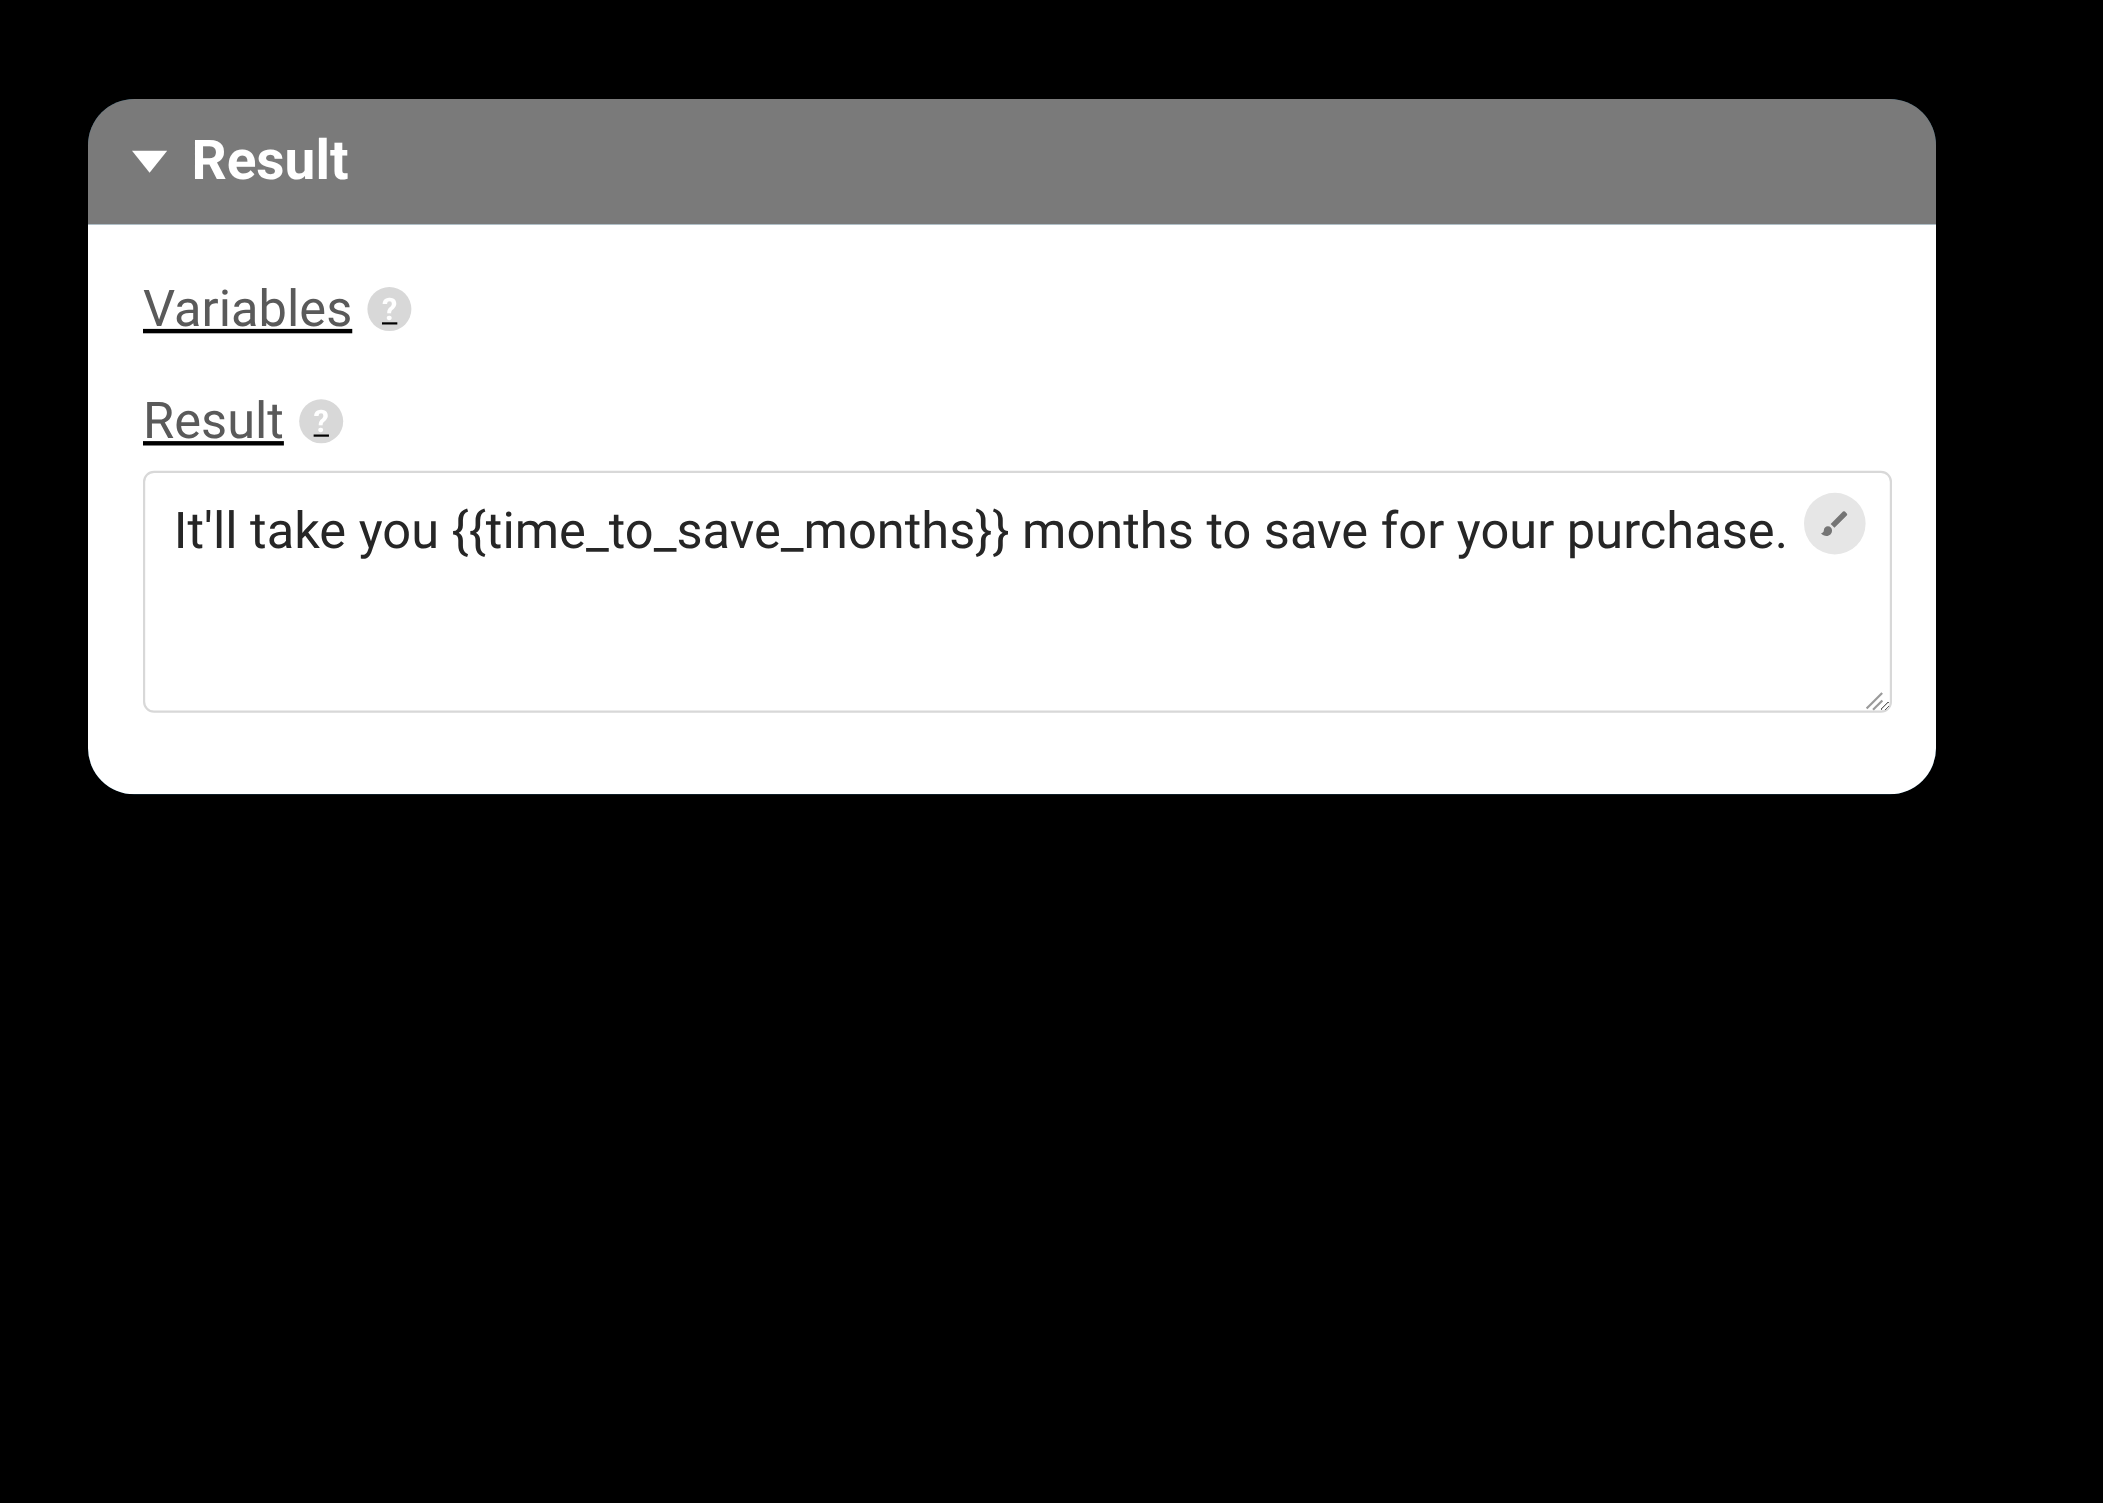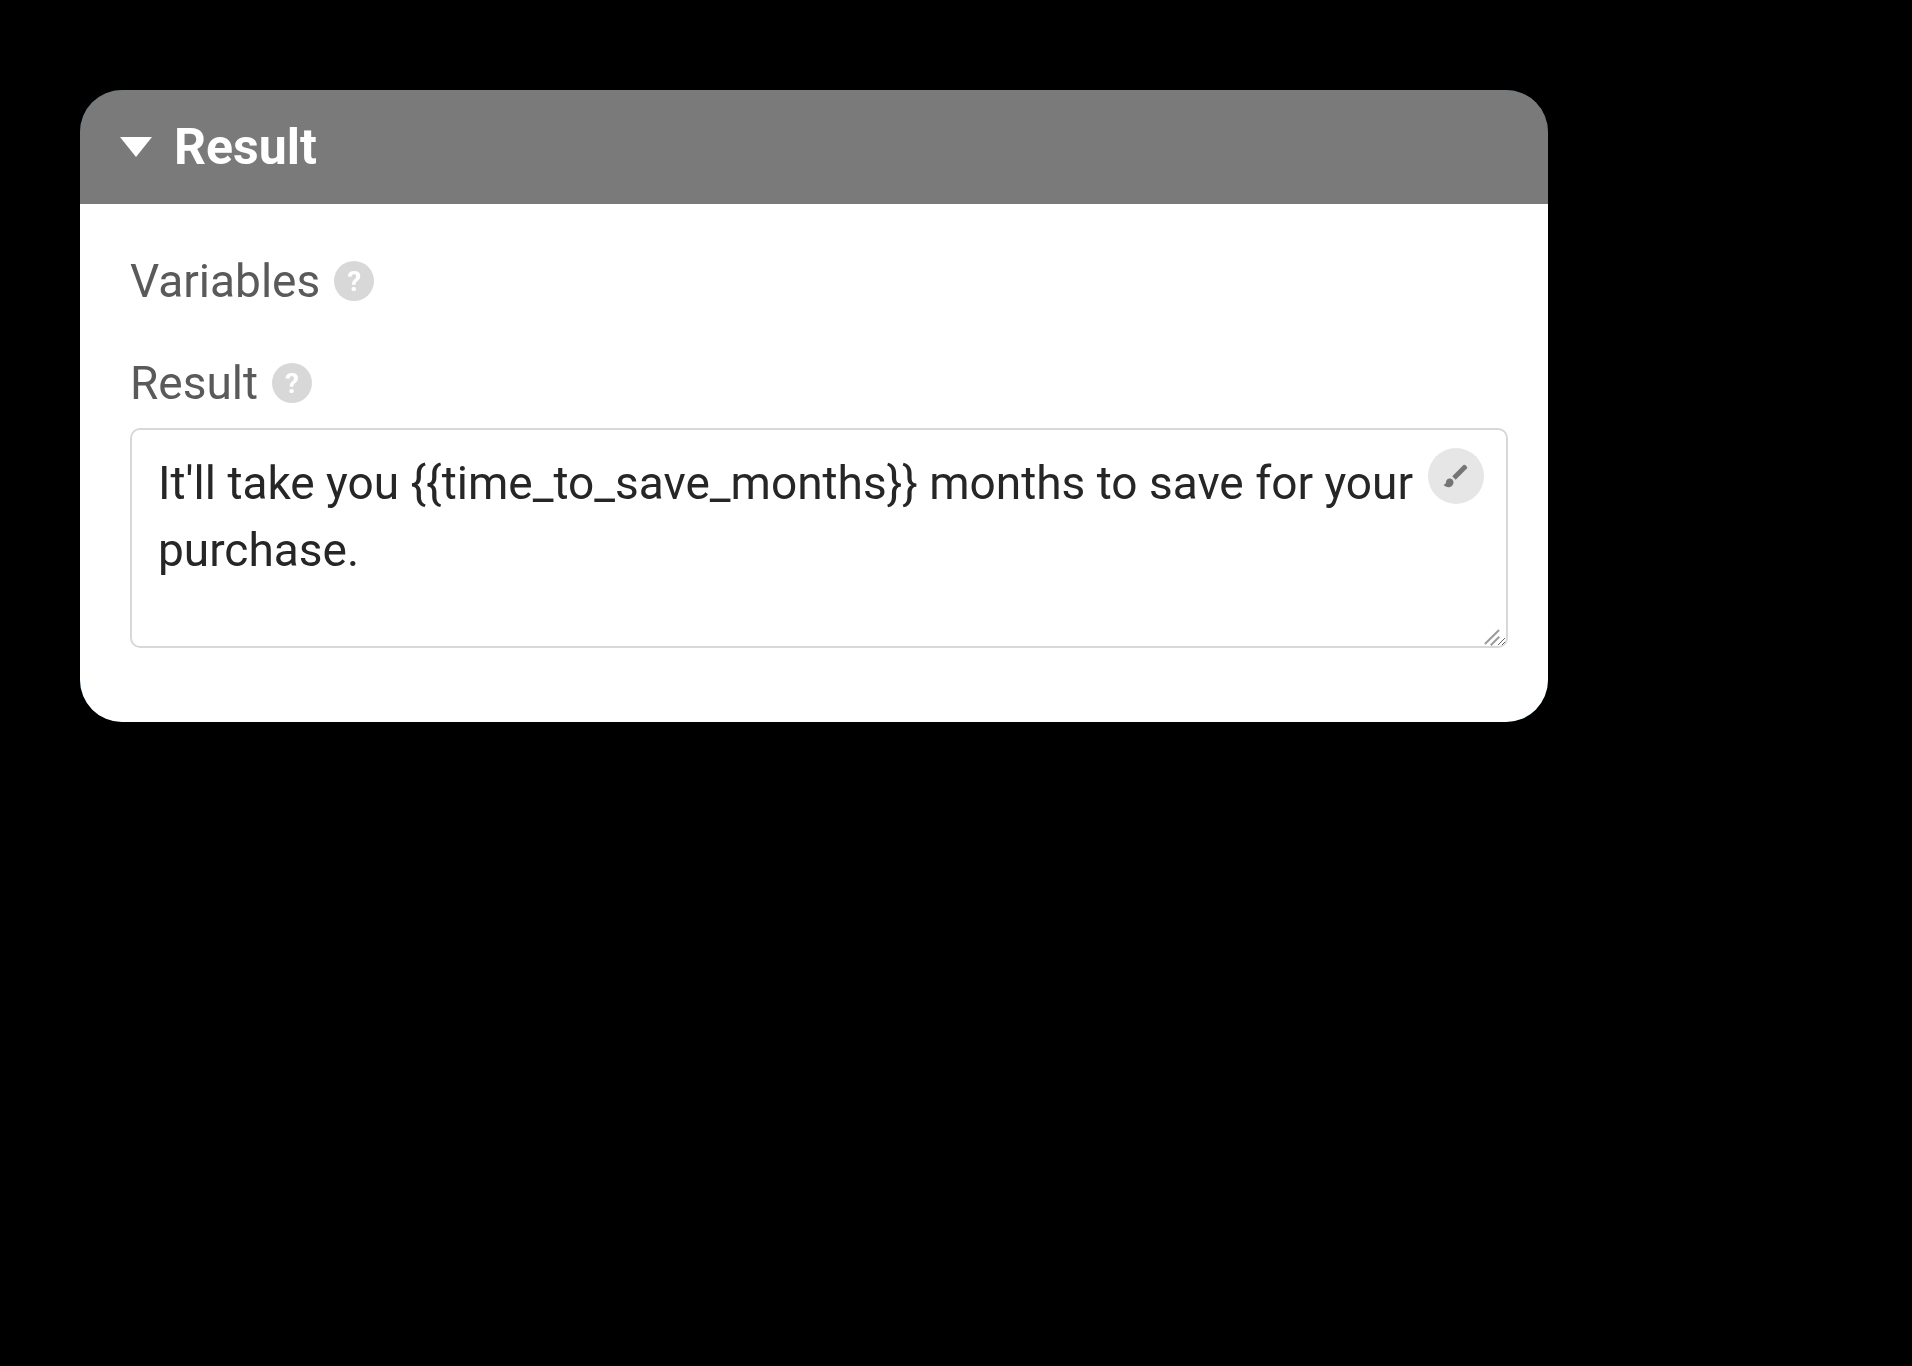--- a/index.html
+++ b/index.html
@@ -13,21 +13,21 @@
       width: 1912px;
       height: 1366px;
       font-family: -apple-system, BlinkMacSystemFont, "Segoe UI", Roboto, Helvetica, Arial, sans-serif;
       display: flex;
       align-items: flex-start;
       justify-content: flex-start;
       padding: 90px 80px;
     }
     
     .panel {
-      width: 1468px;
+      width: 1680px;
       background: #0c4a6e;
       border-radius: 42px;
       overflow: hidden;
       box-shadow: 0 12px 40px rgba(0,0,0,0.6);
     }
     
     .panel-header {
       background: #7a7a7a;
       padding: 28px 40px;
       display: flex;
@@ -46,20 +46,21 @@
     
     .panel-title {
       color: #ffffff;
       font-size: 50px;
       font-weight: 700;
     }
     
     .panel-body {
       padding: 50px 40px 70px 50px;
       background: #ffffff;
+      text-decoration: underline;
     }
     
     .field-group {
       margin-bottom: 48px;
     }
     
     .field-group:last-child {
       margin-bottom: 0;
     }
     

